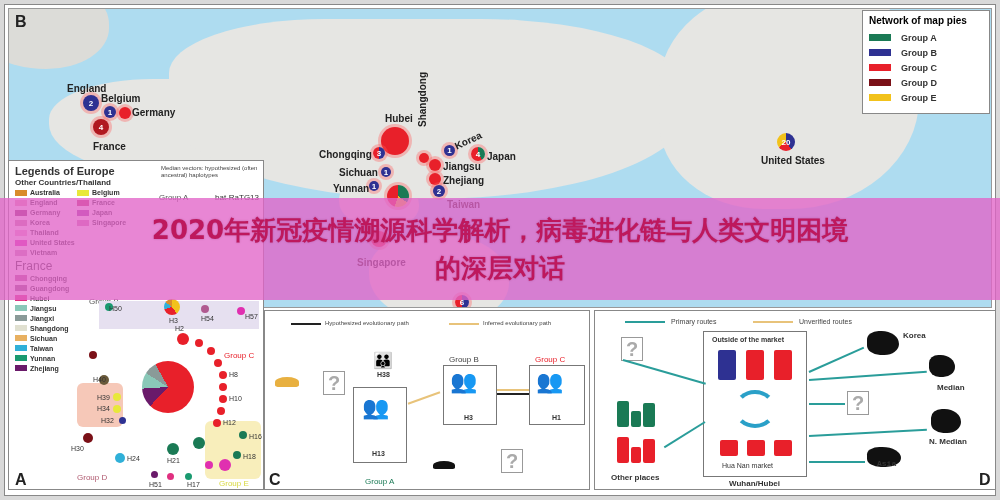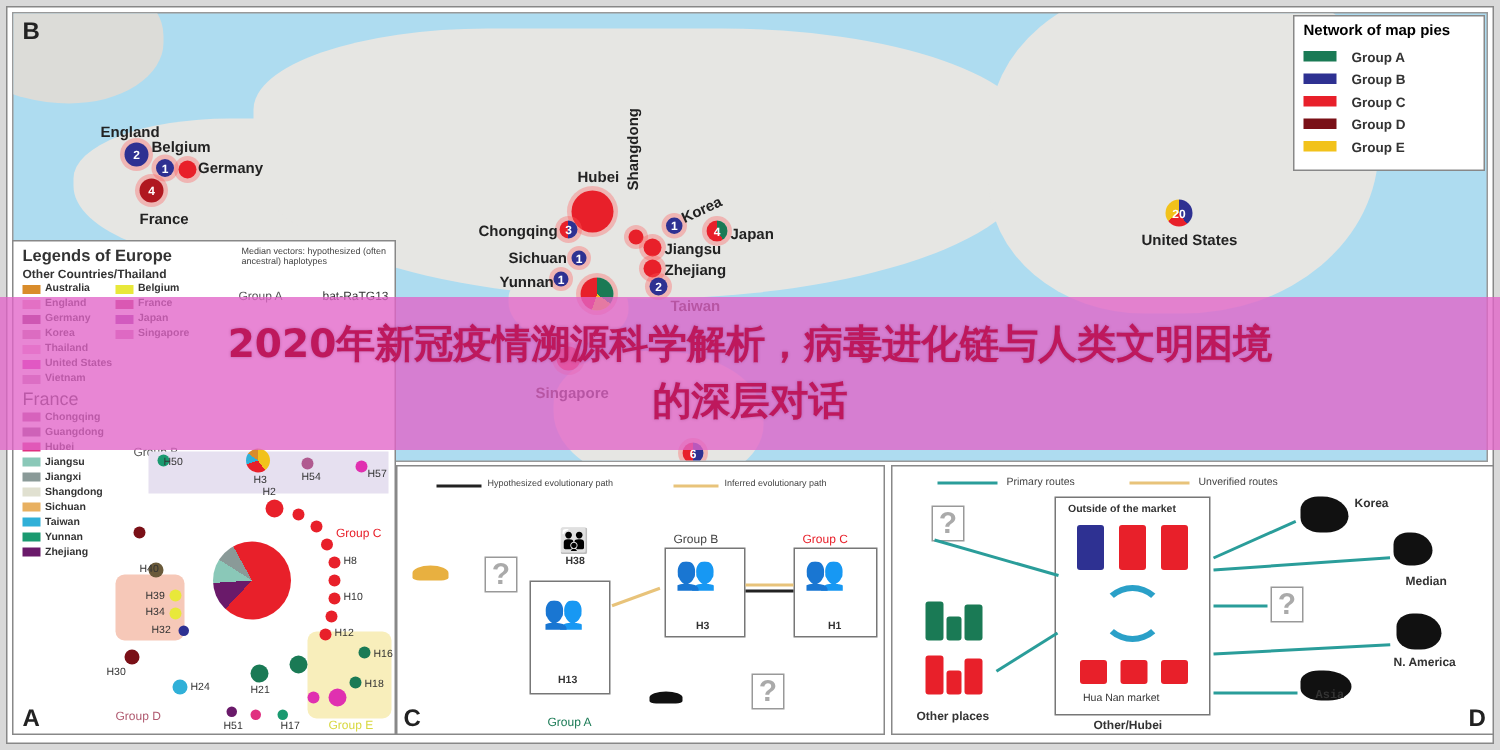--- a/index.html
+++ b/index.html
@@ -338,30 +338,30 @@
     <div class="small" style="left:8px;top:4px;font-size:7px;">Outside of the market</div>
     <div class="bld" style="left:14px;top:18px;width:18px;height:30px;background:#2e3192;"></div>
     <div class="bld" style="left:42px;top:18px;width:18px;height:30px;background:#e8202a;"></div>
     <div class="bld" style="left:70px;top:18px;width:18px;height:30px;background:#e8202a;"></div>
     <div style="position:absolute;left:30px;top:58px;width:42px;height:38px;border:4px solid #2aa0c8;border-radius:50%;border-left-color:transparent;border-right-color:transparent;"></div>
     <div class="bld" style="left:16px;top:108px;width:18px;height:16px;background:#e8202a;"></div>
     <div class="bld" style="left:43px;top:108px;width:18px;height:16px;background:#e8202a;"></div>
     <div class="bld" style="left:70px;top:108px;width:18px;height:16px;background:#e8202a;"></div>
     <div class="small" style="left:18px;top:130px;font-size:7px;font-weight:normal;">Hua Nan market</div>
   </div>
-  <div class="small" style="left:134px;top:168px;">Other/Hubei</div>
+  <div class="small" style="left:134px;top:168px;">Wuhan/Hubei</div>
 
   <div class="qbox" style="left:252px;top:80px;width:22px;height:24px;">?</div>
 
   <div class="cont" style="left:272px;top:20px;width:32px;height:24px;"></div>
   <div class="small" style="left:308px;top:20px;">Korea</div>
   <div class="cont" style="left:334px;top:44px;width:26px;height:22px;"></div>
   <div class="small" style="left:342px;top:72px;">Median</div>
   <div class="cont" style="left:336px;top:98px;width:30px;height:24px;"></div>
-  <div class="small" style="left:334px;top:126px;">N. America</div>
+  <div class="small" style="left:334px;top:126px;">N. Median</div>
   <div class="cont" style="left:272px;top:136px;width:34px;height:20px;"></div>
   <div class="small" style="left:282px;top:148px;font-family:Liberation Mono, monospace;">Asia</div>
 
   <div style="position:absolute;left:28px;top:48px;width:86px;height:2px;background:#2a9d9a;transform:rotate(16deg);transform-origin:left;"></div>
   <div style="position:absolute;left:214px;top:60px;width:60px;height:2px;background:#2a9d9a;transform:rotate(-24deg);transform-origin:left;"></div>
   <div style="position:absolute;left:214px;top:68px;width:118px;height:2px;background:#2a9d9a;transform:rotate(-4deg);transform-origin:left;"></div>
   <div style="position:absolute;left:214px;top:92px;width:36px;height:2px;background:#2a9d9a;"></div>
   <div style="position:absolute;left:214px;top:124px;width:118px;height:2px;background:#2a9d9a;transform:rotate(-3deg);transform-origin:left;"></div>
   <div style="position:absolute;left:214px;top:150px;width:56px;height:2px;background:#2a9d9a;"></div>
   <div style="position:absolute;left:62px;top:110px;width:48px;height:2px;background:#2a9d9a;transform:rotate(-32deg);transform-origin:right;"></div>

